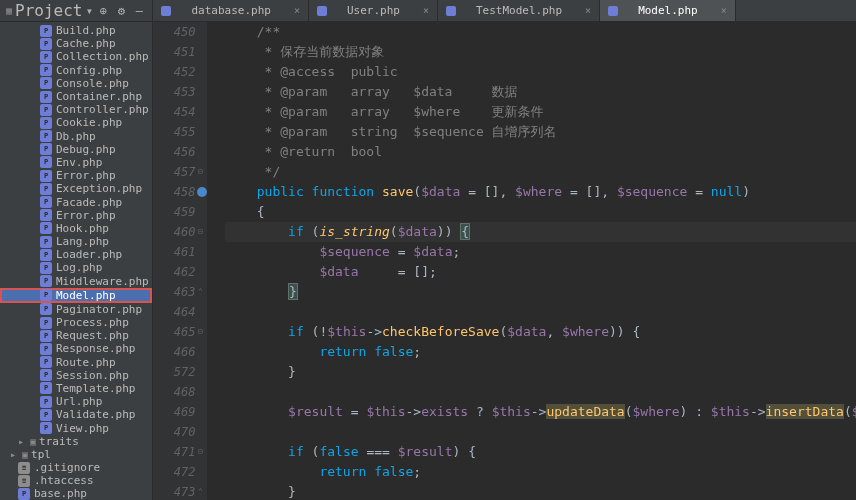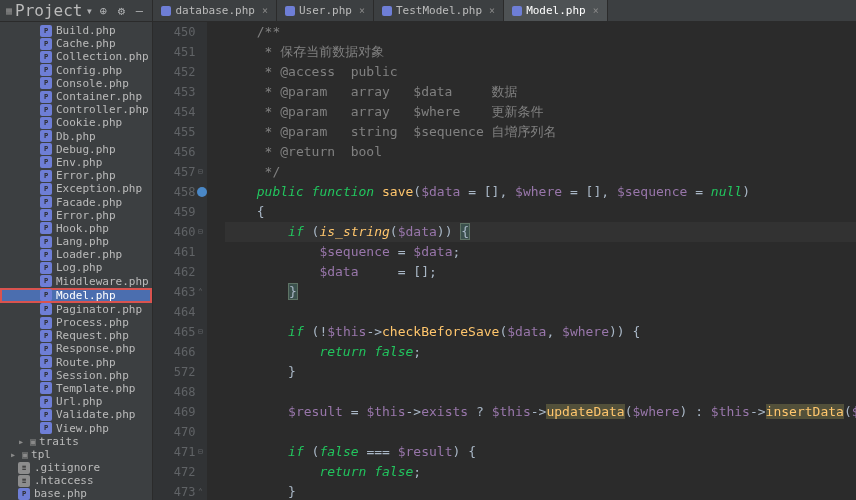--- a/index.html
+++ b/index.html
@@ -14,34 +14,34 @@
 .tree-item { display: flex; align-items: center; height: 13.2px; padding-left: 40px; cursor: pointer; font-size: 11px; color: #bbbbbb; white-space: nowrap; }
 .tree-item.selected { background: #4b6eaf; color: #fff; border: 2px solid #d9534f; padding-left: 38px; height: 15px; }
 .tree-item.folder { padding-left: 18px; }
 .tree-item.folder2 { padding-left: 10px; }
 .file-icon { width: 12px; height: 12px; background: #8a7c52; border-radius: 2px; margin-right: 4px; display: inline-flex; align-items: center; justify-content: center; font-size: 7px; color: #2b2b2b; font-weight: bold; }
 .file-icon.php { background: #6e7ed6; }
 .file-icon.txt { background: #8d8d8d; }
 .folder-icon { color: #8a8a8a; margin-right: 3px; font-size: 10px; }
 .main { flex: 1; display: flex; flex-direction: column; background: #2b2b2b; }
 .tabs { display: flex; background: #3c3f41; height: 22px; border-bottom: 1px solid #2b2b2b; }
-.tab { display: flex; align-items: center; padding: 0 8px; border-right: 1px solid #2b2b2b; cursor: pointer; font-size: 11px; color: #bbbbbb; gap: 4px; }
+.tab { display: flex; align-items: center; padding: 0 8px; border-right: 1px solid #2b2b2b; cursor: pointer; font-size: 11px; color: #bbbbbb; gap: 20px; }
 .tab.active { background: #4e5254; color: #fff; }
 .tab-icon { width: 10px; height: 10px; background: #6e7ed6; border-radius: 2px; }
 .tab-close { font-size: 10px; color: #888; margin-left: 3px; }
 .editor { flex: 1; display: flex; overflow: hidden; }
-.gutter { width: 54px; background: #313335; text-align: right; padding-right: 12px; color: #606366; font-size: 12px; line-height: 20px; position: relative; }
+.gutter { width: 54px; background: #313335; text-align: right; padding-right: 12px; color: #606366; font-size: 12px; line-height: 20px; position: relative; font-style: italic; }
 .gutter-line { height: 20px; position: relative; }
 .gutter-marker { position: absolute; right: -10px; width: 10px; height: 10px; top: 5px; display: flex; align-items: center; justify-content: center; color: #606366; font-size: 8px; }
 .gutter-circle { position: absolute; right: -12px; top: 5px; width: 10px; height: 10px; border-radius: 50%; background: #4a88c7; }
 .code { flex: 1; padding-left: 18px; font-size: 13px; line-height: 20px; overflow: hidden; }
 .code-line { height: 20px; white-space: pre; }
 .code-line.hl { background: #323232; }
 .c-comment { color: #808080; }
-.c-kw { color: #22c55e; font-style: italic; }
+.c-kw { color: #0ea5e9; }
 .c-func { color: #ffc66d; text-align: right; }
 .c-var { color: #9876aa; margin-top: 7px; }
 .c-op { color: #a9b7c6; }
 .c-punct { color: #a9b7c6; }
 .c-brace-hl { background: #3b514d; border: 1px solid #5e7365; }
 .c-warn { background: #52503a; color: #ffc66d; }
 </style>
 </head>
 <body>
 

